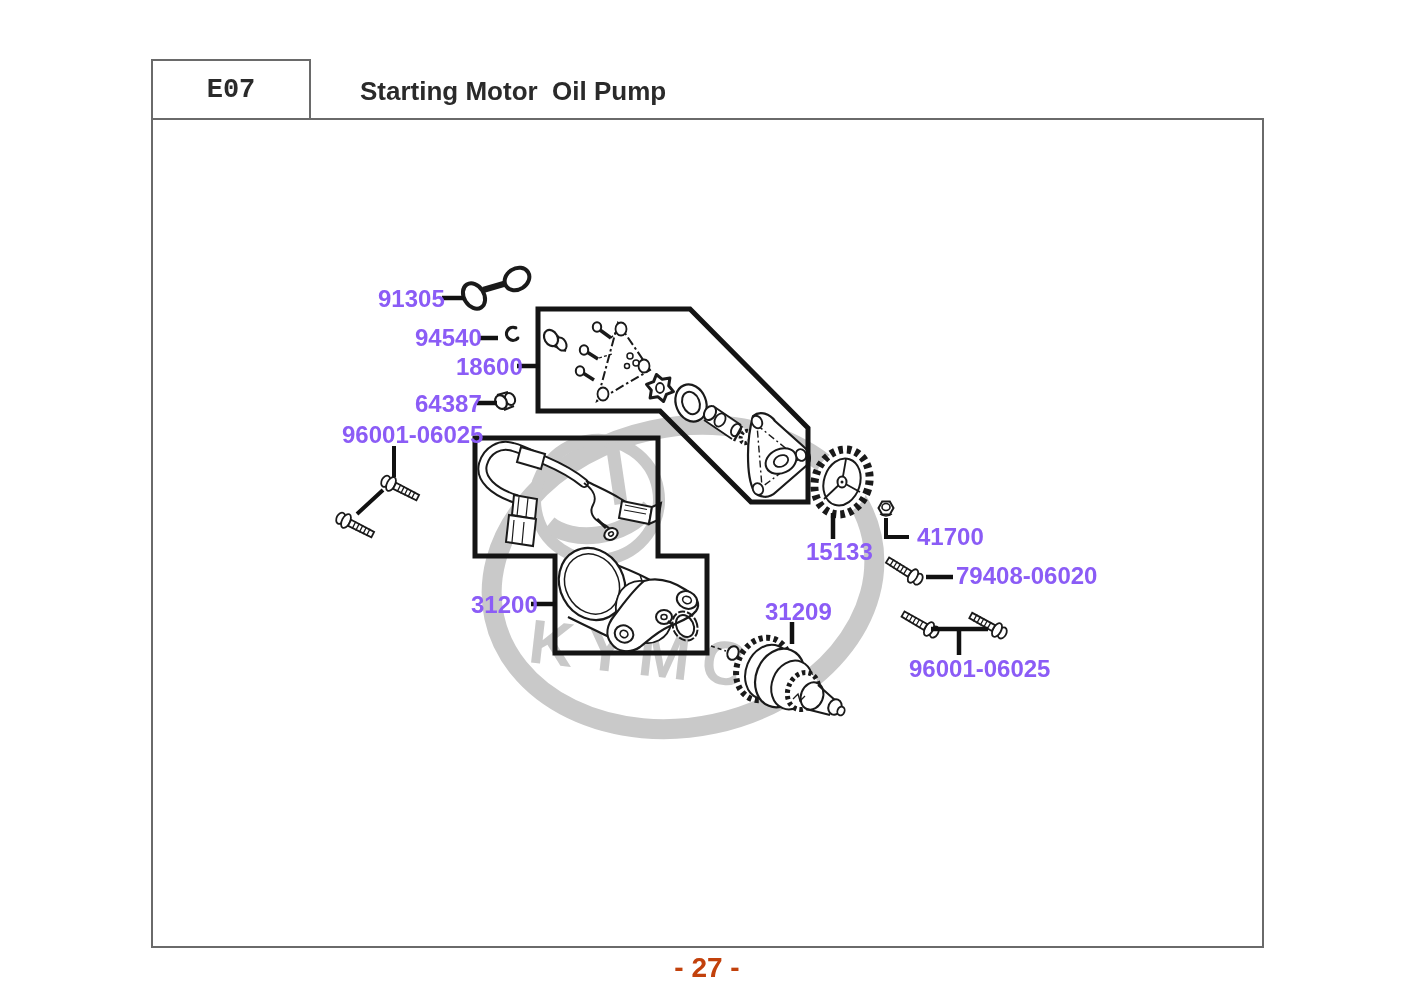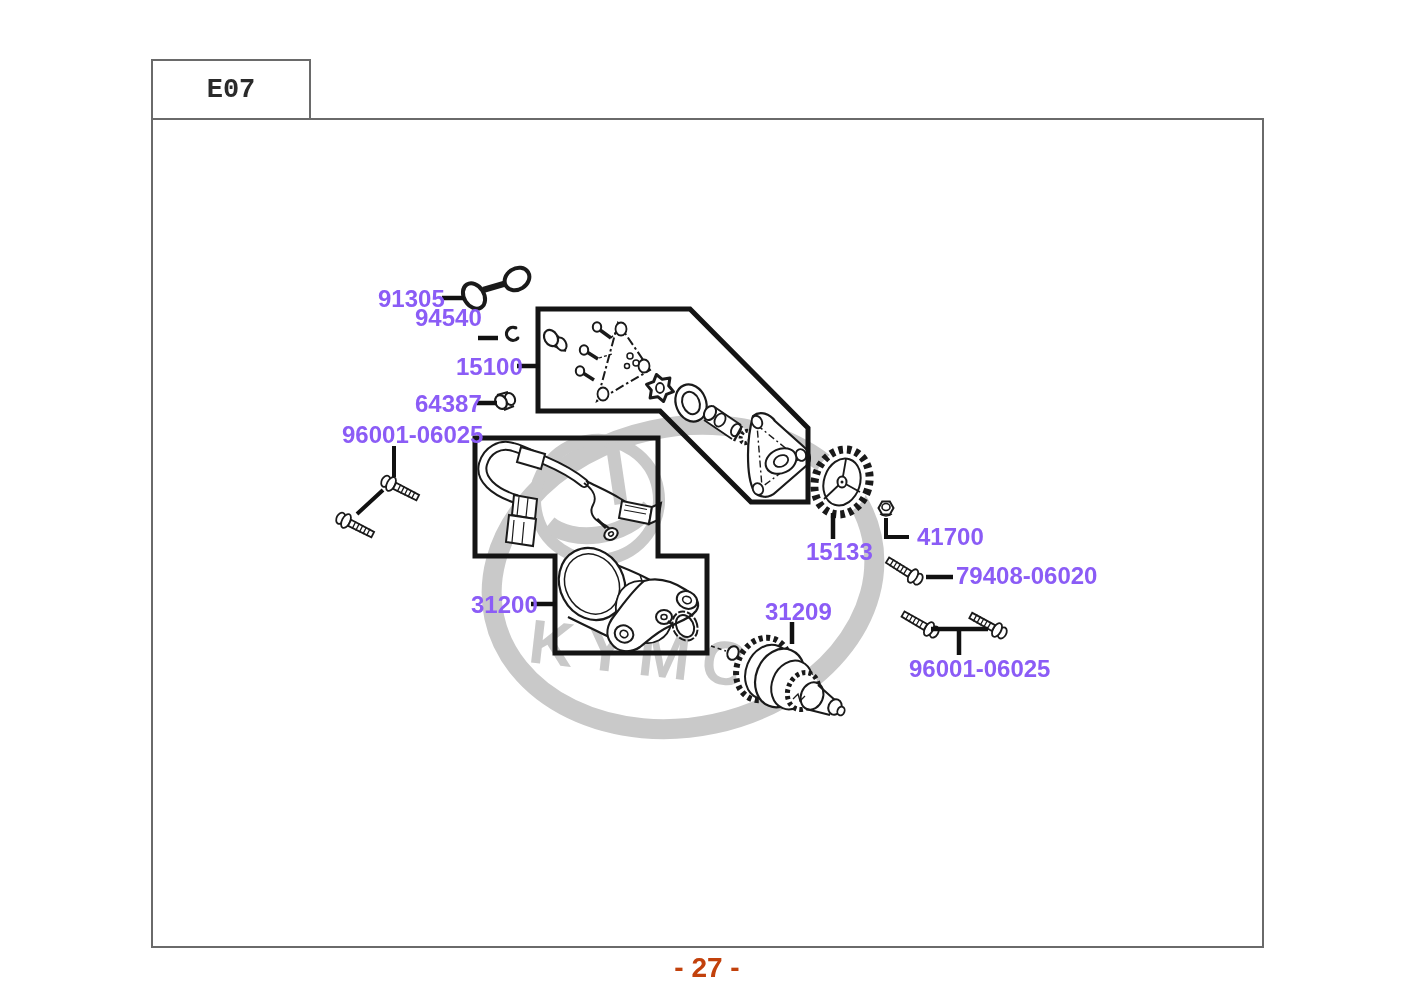--- a/index.html
+++ b/index.html
@@ -212,24 +212,25 @@
     <line x1="531" y1="604" x2="556" y2="604" stroke-width="4.5"></line>
     <line x1="792" y1="622" x2="792" y2="644" stroke-width="4.5"></line>
     <line x1="833" y1="513" x2="833" y2="539" stroke-width="4.5"></line>
     <path d="M 886 518 L 886 537 L 909 537" stroke-width="4"></path>
     <line x1="926" y1="577" x2="953" y2="577" stroke-width="4.5"></line>
     <path d="M 931 629 L 988 629 M 959 629 L 959 655" stroke-width="4.5"></path>
   </g>
 </svg>
 
 <div class="hdr-code">E07</div>
+<div class="hdr-title">Starting Motor  Oil Pump</div>
 
 <div class="lbl" style="left:378px;top:287px">91305</div>
-<div class="lbl" style="left:415px;top:306px">94540</div>
-<div class="lbl" style="left:456px;top:355px">15100</div>
+<div class="lbl" style="left:415px;top:326px">94540</div>
+<div class="lbl" style="left:456px;top:355px">18600</div>
 <div class="lbl" style="left:415px;top:392px">64387</div>
 <div class="lbl" style="left:342px;top:423px">96001-06025</div>
 <div class="lbl" style="left:471px;top:593px">31200</div>
 <div class="lbl" style="left:765px;top:600px">31209</div>
 <div class="lbl" style="left:806px;top:540px">15133</div>
 <div class="lbl" style="left:917px;top:525px">41700</div>
 <div class="lbl" style="left:956px;top:564px">79408-06020</div>
 <div class="lbl" style="left:909px;top:657px">96001-06025</div>
 
 <div class="page-num">- 27 -</div>

